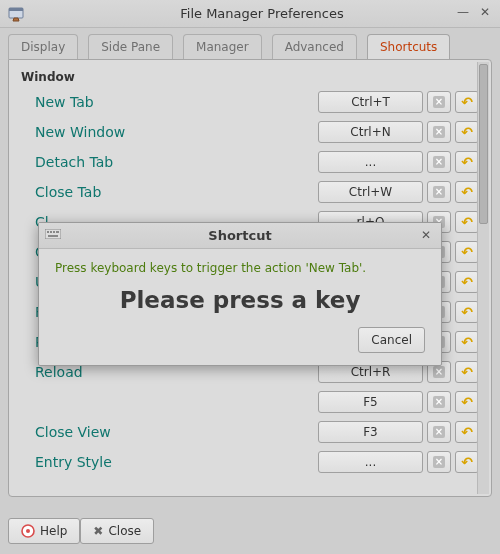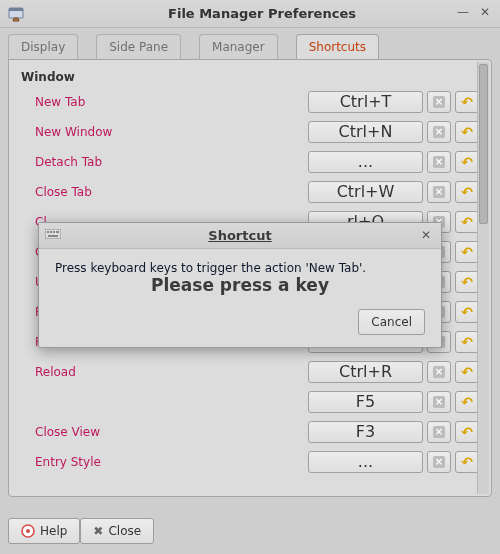--- a/index.html
+++ b/index.html
@@ -18,39 +18,39 @@
     border-bottom: 1px solid #b8b8b8;
     display: flex; align-items: center;
     position: relative;
   }
   .titlebar .appicon {
     width: 16px; height: 16px; margin-left: 8px;
     display: inline-flex; align-items: center; justify-content: center;
   }
   .titlebar .title {
     position: absolute; left: 0; right: 0; text-align: center;
-    font-weight: bold; font-size: 13px;
+    font-weight: normal; font-size: 13px;
     color: #333;
     padding-left: 24px;
   }
   .titlebar .wincontrols {
     position: absolute; right: 6px; top: 4px;
     display: flex; gap: 4px;
   }
   .titlebar .winbtn {
     width: 18px; height: 18px; line-height: 16px;
     text-align: center; color: #555;
   }
   
   .window-body {
     position: absolute; left: 8px; right: 8px; top: 34px; bottom: 42px;
   }
   
   .tabs {
-    display: flex; gap: 16px; position: relative; z-index: 1;
+    display: flex; gap: 8px; position: relative; z-index: 1;
   }
   .tab {
     padding: 5px 12px;
     background: #d2d2d2;
     border: 1px solid #aeaeae;
     border-bottom: none;
     border-radius: 4px 4px 0 0;
     color: #707070;
     margin-right: 2px;
     cursor: pointer;
@@ -76,29 +76,29 @@
     color: #333;
     font-size: 12px;
   }
   .rows { display: flex; flex-direction: column; gap: 7px; }
   .row {
     display: flex; align-items: center;
     height: 23px;
   }
   .row .label {
     flex: 0 0 180px; padding-left: 14px;
-    color: #be185d; font-size: 12px;
+    color: #0f766e; font-size: 14px;
   }
   .row .label.empty { }
   .shortcut-btn {
-    width: 115px; height: 22px;
+    width: 105px; height: 22px;
     background: linear-gradient(#ececec, #dedede);
     border: 1px solid #a0a0a0;
     border-radius: 3px;
-    font-size: 16px;
+    font-size: 12px;
     color: #333;
     cursor: pointer;
     padding: 0;
   }
   .iconbtn {
     width: 24px; height: 22px;
     background: linear-gradient(#ececec, #dedede);
     border: 1px solid #a0a0a0;
     border-radius: 3px;
     margin-left: 4px;
@@ -151,30 +151,30 @@
     z-index: 10;
   }
   .modal .mtitlebar {
     height: 26px; background: linear-gradient(#d8d8d8, #cfcfcf);
     border-bottom: 1px solid #b8b8b8;
     display: flex; align-items: center; position: relative;
   }
   .modal .mtitlebar .micon { width:16px; height:16px; margin-left:6px; color:#555; }
   .modal .mtitlebar .mtitle {
     position: absolute; left:0; right:0; text-align:center;
-    font-weight: bold; font-size: 13px; text-decoration: underline;
+    font-weight: bold; font-size: 13px;
   }
   .modal .mtitlebar .mclose {
     position: absolute; right: 6px; top: 4px;
     width: 18px; height: 18px; text-align: center; line-height: 16px;
     color: #555; cursor: pointer;
   }
   .modal .mbody { padding: 12px 16px 12px 16px; }
-  .modal .instruct { font-size: 12px; color: #0f172a; }
-  .modal .press { text-align: center; font-weight: bold; font-size: 17px; margin-bottom: 14px; }
+  .modal .instruct { font-size: 12px; color: #4d7c0f; margin-bottom: 12px; }
+  .modal .press { text-align: center; font-weight: bold; font-size: 23px; margin-bottom: 14px; }
   .modal .mbuttons { display:flex; justify-content:flex-end;align-items:center; }
 </style>
 </head>
 <body>
 
 <div class="titlebar">
   <span class="appicon">
     <svg width="16" height="16" viewBox="0 0 16 16">
         <rect x="1" y="2" width="14" height="10" rx="1" fill="#cfd8e6" stroke="#6f7f99"></rect>
         <rect x="1" y="2" width="14" height="3" fill="#6f7f99"></rect>
@@ -187,20 +187,21 @@
     <div class="winbtn">✕</div>
   </div>
 </div>
 
 <div class="window-body">
 
   <div class="tabs">
     <div class="tab">Display</div>
     <div class="tab">Side Pane</div>
     <div class="tab">Manager</div>
+    <div class="tab">Advanced</div>
     <div class="tab active">Shortcuts</div>
   </div>
 
   <div class="tab-page">
     <div class="section-title">Window</div>
 
     <div class="rows">
 
       <div class="row">
         <div class="label">New Tab</div>

